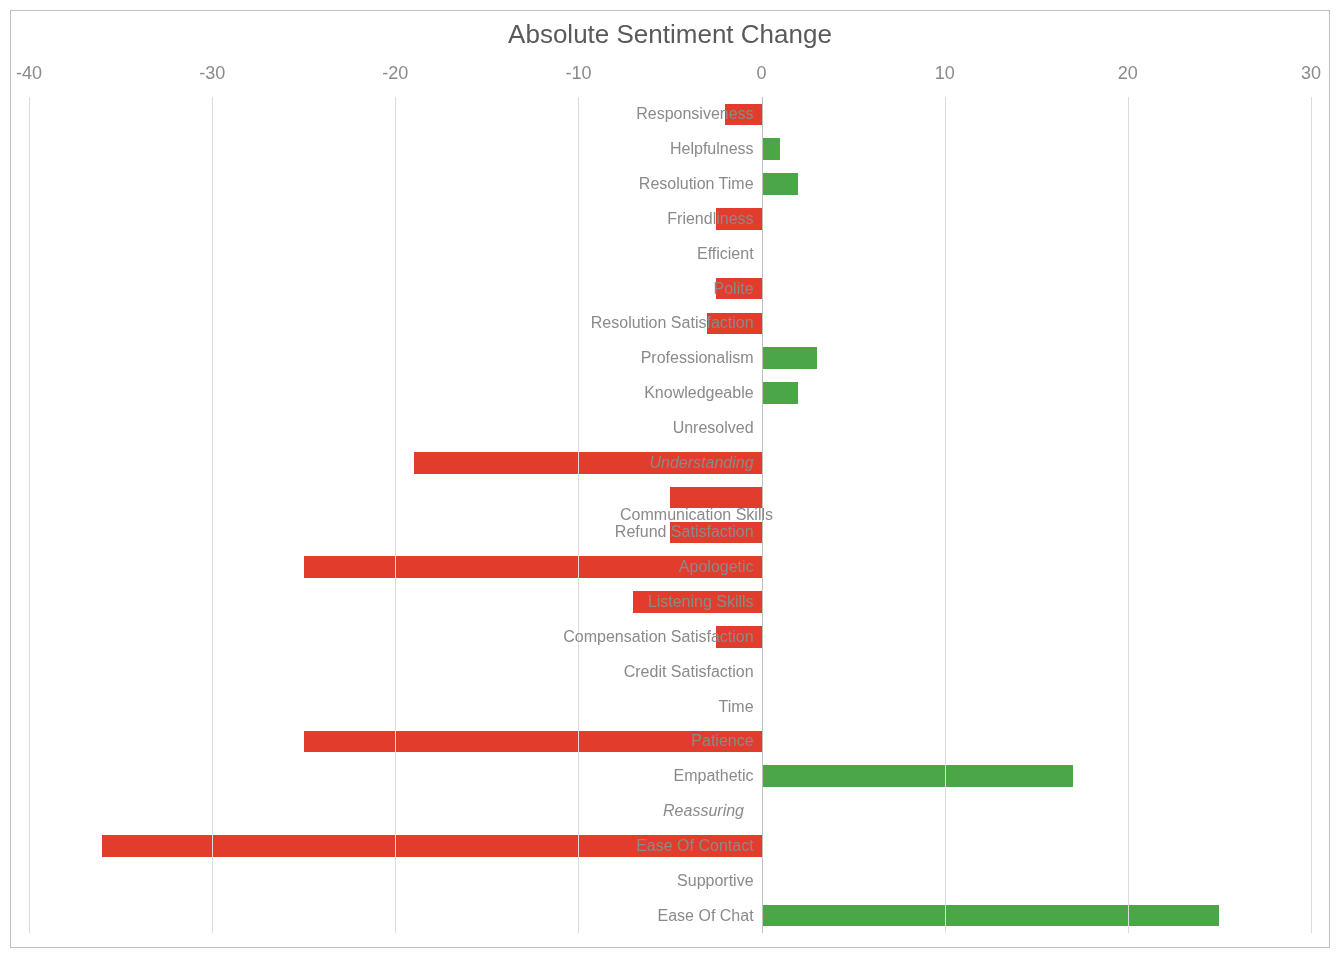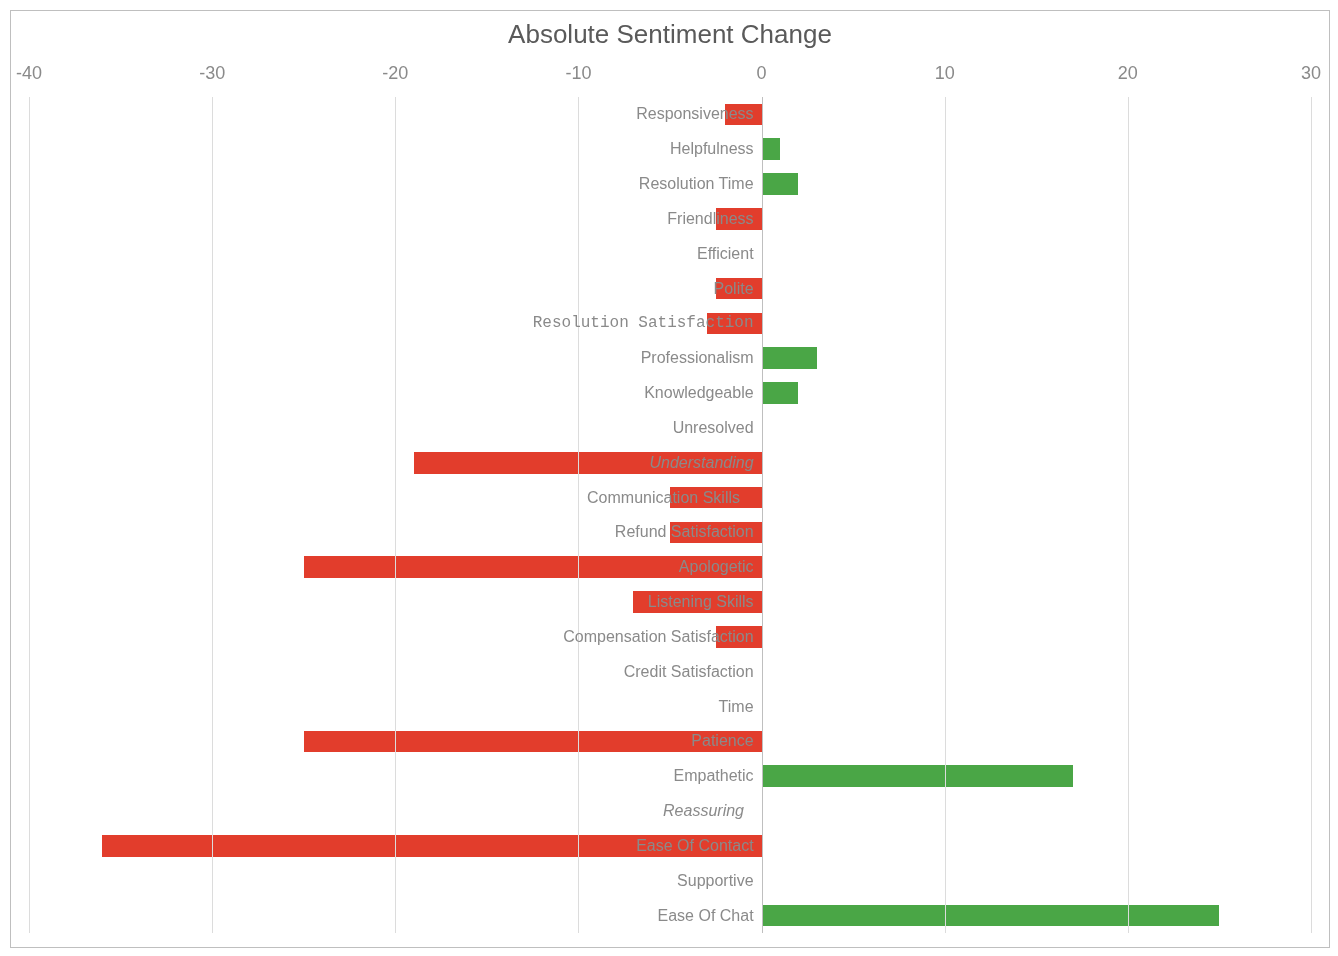--- a/index.html
+++ b/index.html
@@ -67,42 +67,42 @@
           <div class="bar neg" style="left: 686.786px; width: 45.7857px;"></div>
           <div class="cat-label" style="right: 557.429px; left: auto; z-index: 2;">Friendliness</div>
         </div>
         <div class="row" style="top: 139.333px; height: 34.8333px;">
           <div class="cat-label" style="right: 557.429px; left: auto; z-index: 2;">Efficient</div>
         </div>
         <div class="row" style="top: 174.167px; height: 34.8333px;">
           <div class="bar neg" style="left: 686.786px; width: 45.7857px;"></div>
           <div class="cat-label" style="right: 557.429px; left: auto; z-index: 2;">Polite</div>
         </div>
-        <div class="row" style="top: 209px; height: 34.8333px; font-family: Liberation Mono, monospace;">
+        <div class="row" style="top: 209px; height: 34.8333px;">
           <div class="bar neg" style="left: 677.629px; width: 54.9429px;"></div>
           <div class="cat-label" style="right: 557.429px; left: auto; z-index: 2;">Resolution Satisfaction</div>
         </div>
         <div class="row" style="top: 243.833px; height: 34.8333px;">
           <div class="bar pos" style="left: 732.571px; width: 54.9429px;"></div>
           <div class="cat-label" style="right: 557.429px; left: auto; z-index: 2;">Professionalism</div>
         </div>
         <div class="row" style="top: 313.5px; height: 34.8333px;">
           <div class="cat-label" style="right: 557.429px; left: auto; z-index: 2;">Unresolved</div>
         </div>
         <div class="row" style="top: 278.667px; height: 34.8333px;">
           <div class="bar pos" style="left: 732.571px; width: 36.6286px;"></div>
           <div class="cat-label" style="right: 557.429px; left: auto; z-index: 2;">Knowledgeable</div>
         </div>
         <div class="row" style="top: 348.333px; height: 34.8333px;">
           <div class="bar neg" style="left: 384.6px; width: 347.971px;"></div>
           <div class="cat-label" style="right: 557.429px; left: auto; z-index: 2; font-style: italic;">Understanding</div>
         </div>
         <div class="row" style="top: 383.167px; height: 34.8333px;">
           <div class="bar neg" style="left: 641px; width: 91.5714px;"></div>
-          <div class="cat-label" style="right: 571px; left: auto; z-index: 2;">Communication Skills</div>
+          <div class="cat-label" style="right: 538px; left: auto; z-index: 2; margin-top: 17px;">Communication Skills</div>
         </div>
         <div class="row" style="top: 418px; height: 34.8333px;">
           <div class="bar neg" style="left: 641px; width: 91.5714px;"></div>
           <div class="cat-label" style="right: 557.429px; left: auto; z-index: 2;">Refund Satisfaction</div>
         </div>
         <div class="row" style="top: 452.833px; height: 34.8333px;">
           <div class="bar neg" style="left: 274.714px; width: 457.857px;"></div>
           <div class="cat-label" style="right: 557.429px; left: auto; z-index: 2;">Apologetic</div>
         </div>
         <div class="row" style="top: 487.667px; height: 34.8333px;">

